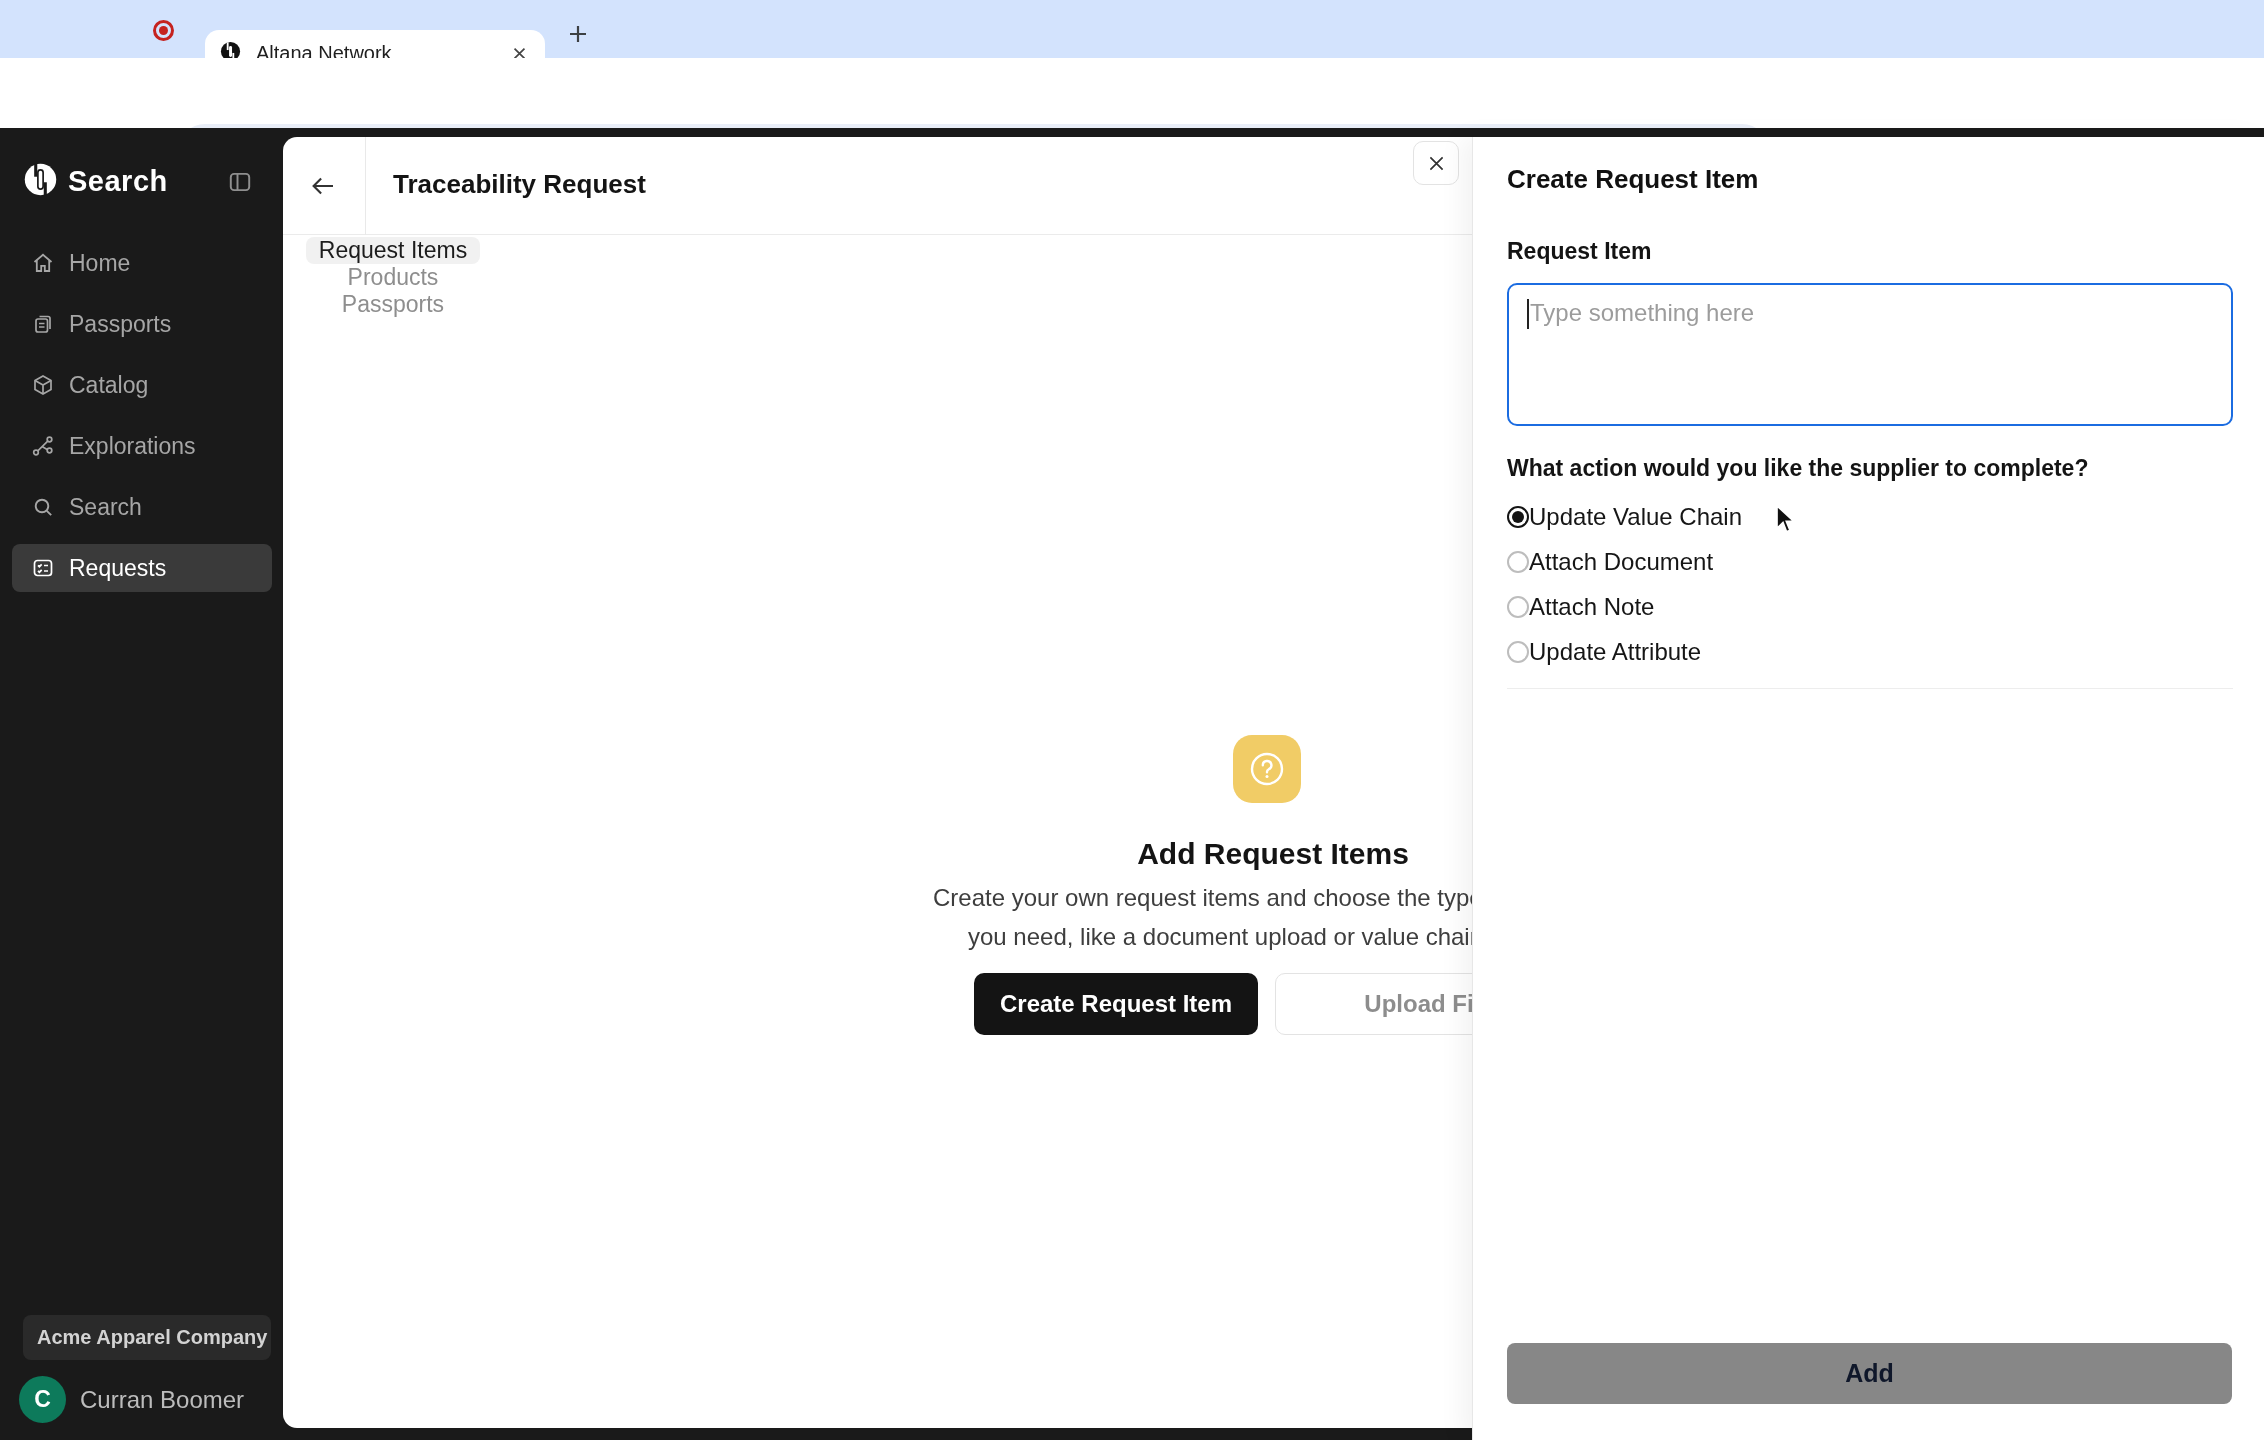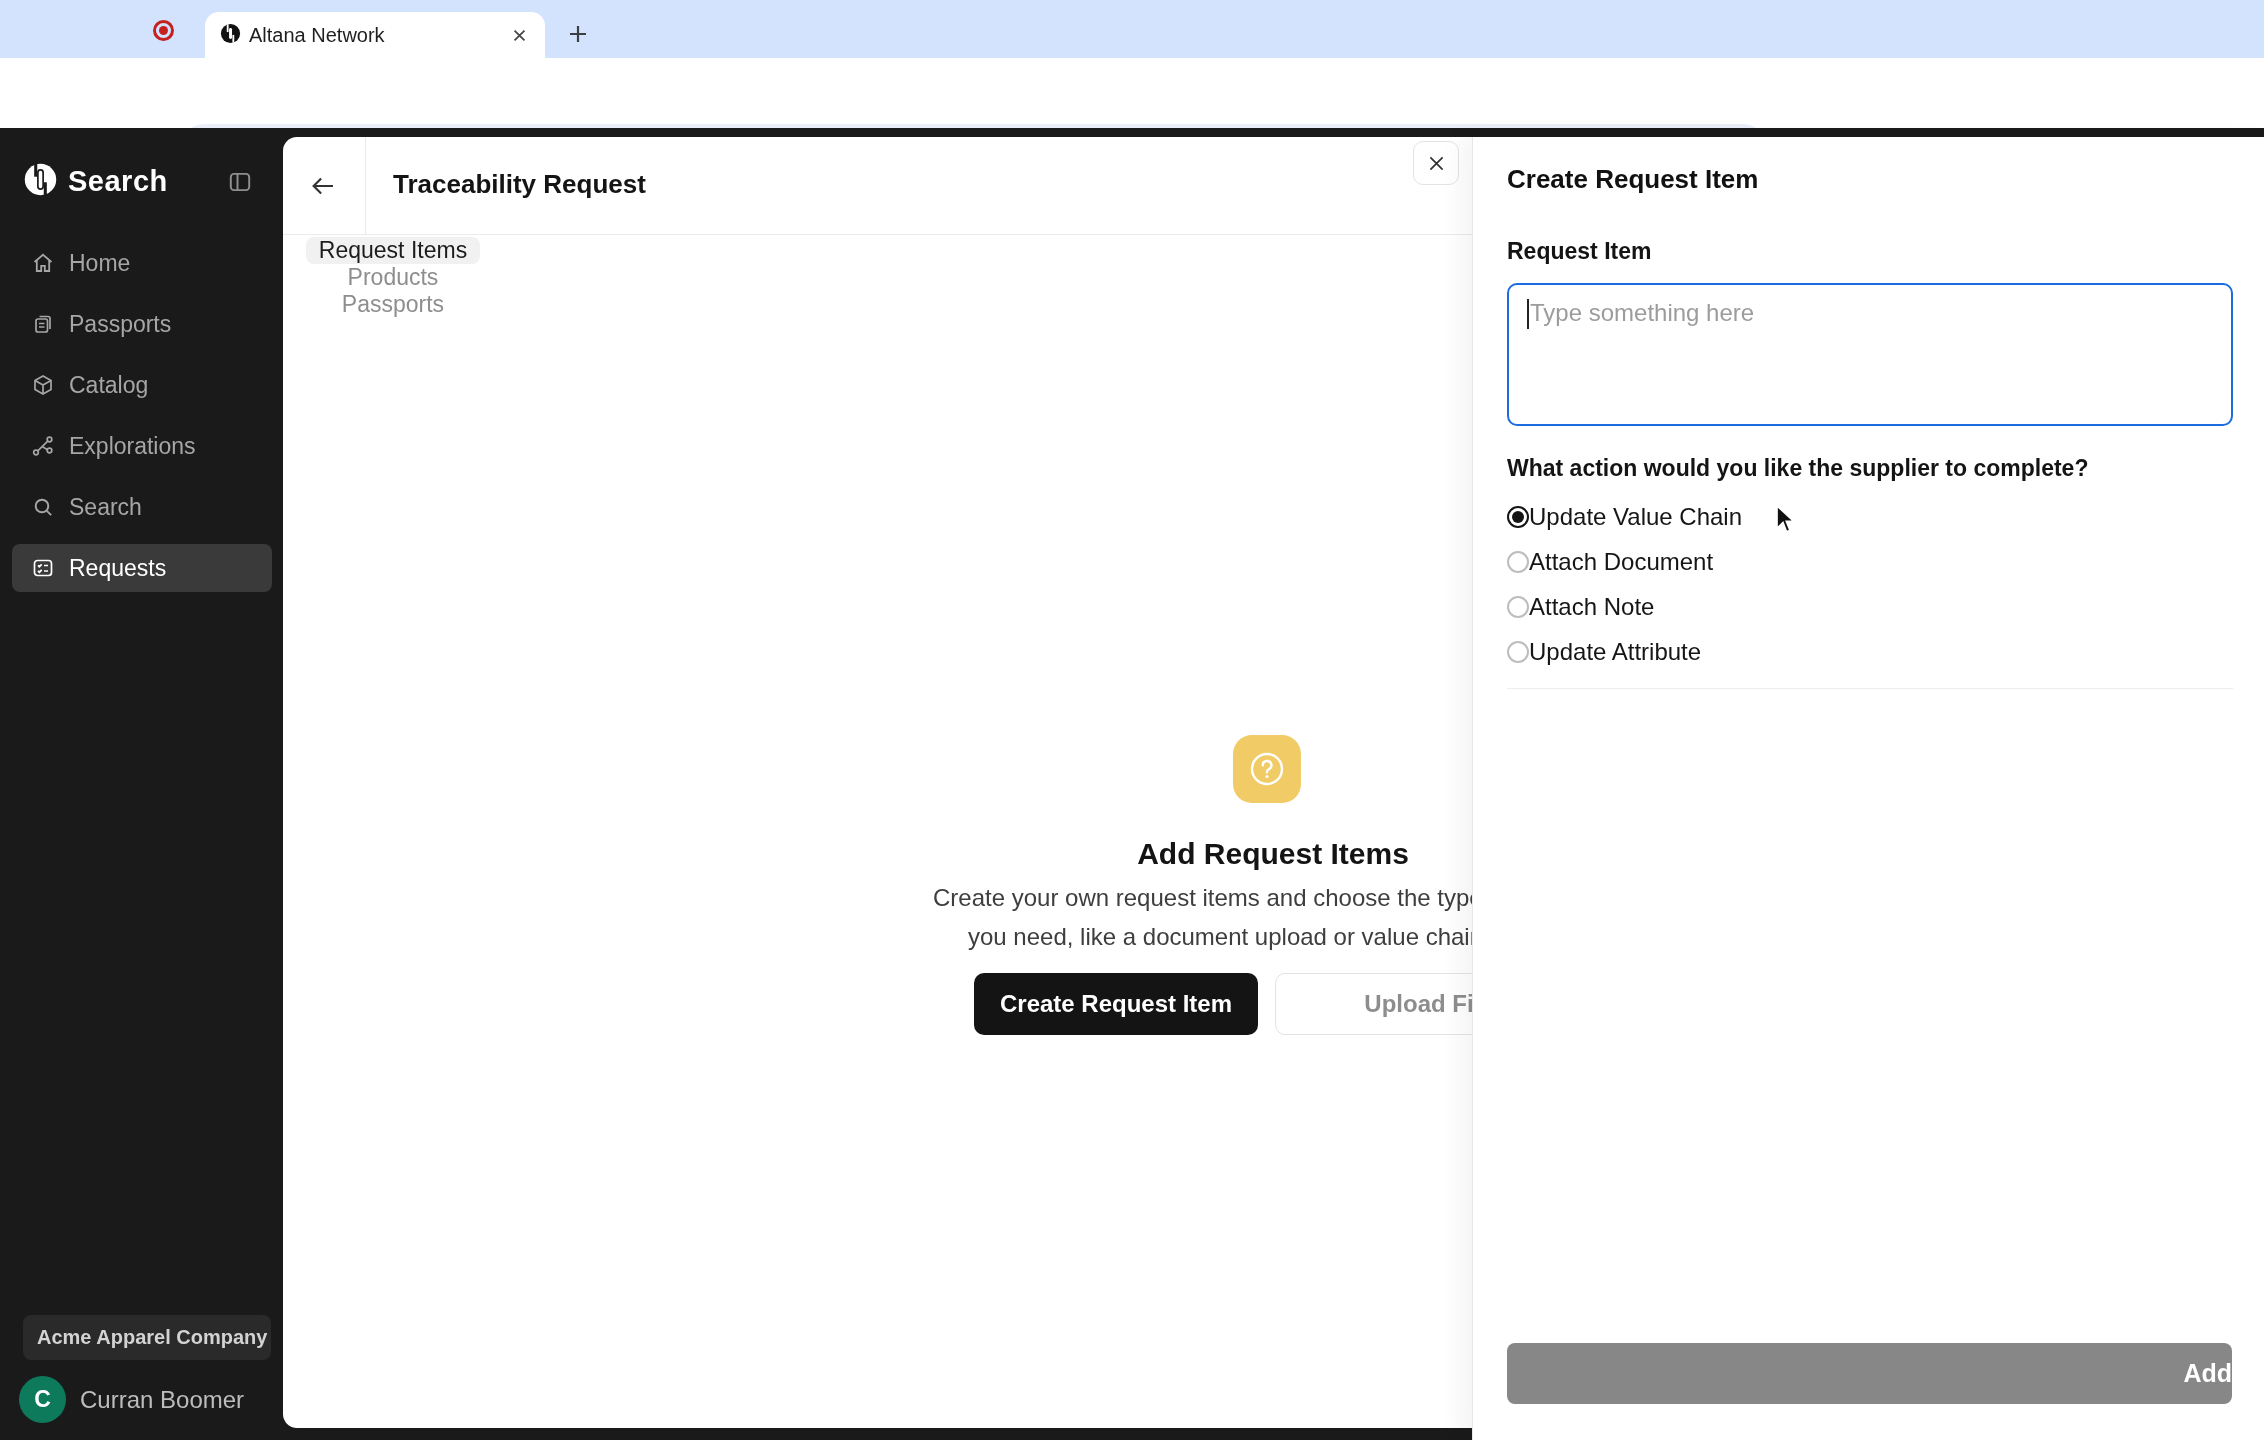--- a/index.html
+++ b/index.html
@@ -6,22 +6,22 @@
   html,body { width:2264px; height:1440px; overflow:hidden; background:#1a1a1a;
               font-family:"Liberation Sans", sans-serif; }
   #screen { position:relative; width:2264px; height:1440px; }
 
   
   .tabstrip { position:absolute; left:0; top:0; width:100%; height:58px; background:var(--tabstrip,#d3e3fd); }
   .rec-dot { position:absolute; left:153px; top:20px; width:21px; height:21px; border-radius:50%;
              border:3px solid var(--record,#c5221f); }
   .rec-dot::after{ content:""; position:absolute; left:3px; top:3px; width:9px; height:9px; border-radius:50%;
              background:var(--record,#c5221f); }
-  .tab { position:absolute; left:205px; top:12px; width:340px; height:46px; background:#fff;
-         border-radius:14px 14px 0 0; display:flex; align-items:center; padding:16px 14px; gap:7px; }
+  .tab { position:absolute; left:205px; top:30px; width:340px; height:46px; background:#fff;
+         border-radius:14px 14px 0 0; display:flex; align-items:center; padding:16px 14px; gap:14px; }
   .tab-title { font-size:20px; color:#1f1f1f; flex:1; white-space:nowrap; overflow:hidden; }
   .tab-close { width:24px; height:24px; display:flex; align-items:center; justify-content:center;
                border-radius:50%; color:#444; }
   .newtab-btn { position:absolute; left:562px; top:18px; width:32px; height:32px; display:flex;
                 align-items:center; justify-content:center; color:#3c4043; }
   .toolbar { position:absolute; left:0; top:58px; width:100%; height:70px; background:#fff; }
   .nav-btn { position:absolute; top:76px; width:34px; height:34px; display:flex; align-items:center;
              justify-content:center; color:#3c4043; }
   .url-pill { position:absolute; left:178px; top:66px; width:1591px; height:54px; border-radius:27px;
               background:#e9eef8; display:flex; align-items:center; padding:0 16px 0 14px; }
@@ -104,22 +104,22 @@
   .options { position:absolute; left:34px; top:357px; display:flex; flex-direction:column; }
   .radio-row { height:45px; display:flex; align-items:center; cursor:pointer; }
   .radio-dot { width:22px; height:22px; border-radius:50%; border:2px solid #bdbdbd; position:relative;
                flex:0 0 auto; }
   .radio-row.checked .radio-dot { border-color:#141414; }
   .radio-row.checked .radio-dot::after { content:""; position:absolute; left:3px; top:3px; width:12px;
                height:12px; border-radius:50%; background:#141414; }
   .radio-label { font-size:24px; color:#161616; }
   .panel-div { position:absolute; left:34px; top:551px; width:726px; height:1px; background:#ededed; }
   .add-btn { position:absolute; left:34px; right:32px; bottom:36px; height:61px; background:#878787;
-             border:none; border-radius:8px; color:#ffffff; font-size:25px; font-weight:700;
-             font-family:"Liberation Sans",sans-serif; cursor:pointer;text-align:right; }
+             border:none; border-radius:8px; color:#0f172a; font-size:25px; font-weight:700;
+             font-family:"Liberation Sans",sans-serif; cursor:pointer; }
 
   .cursor { position:absolute; left:1772px; top:376px; pointer-events:none; z-index:50; }
 </style>
 </head>
 <body>
 
 <div id="screen">
 
   <div class="tabstrip">
     <div class="rec-dot"></div>

